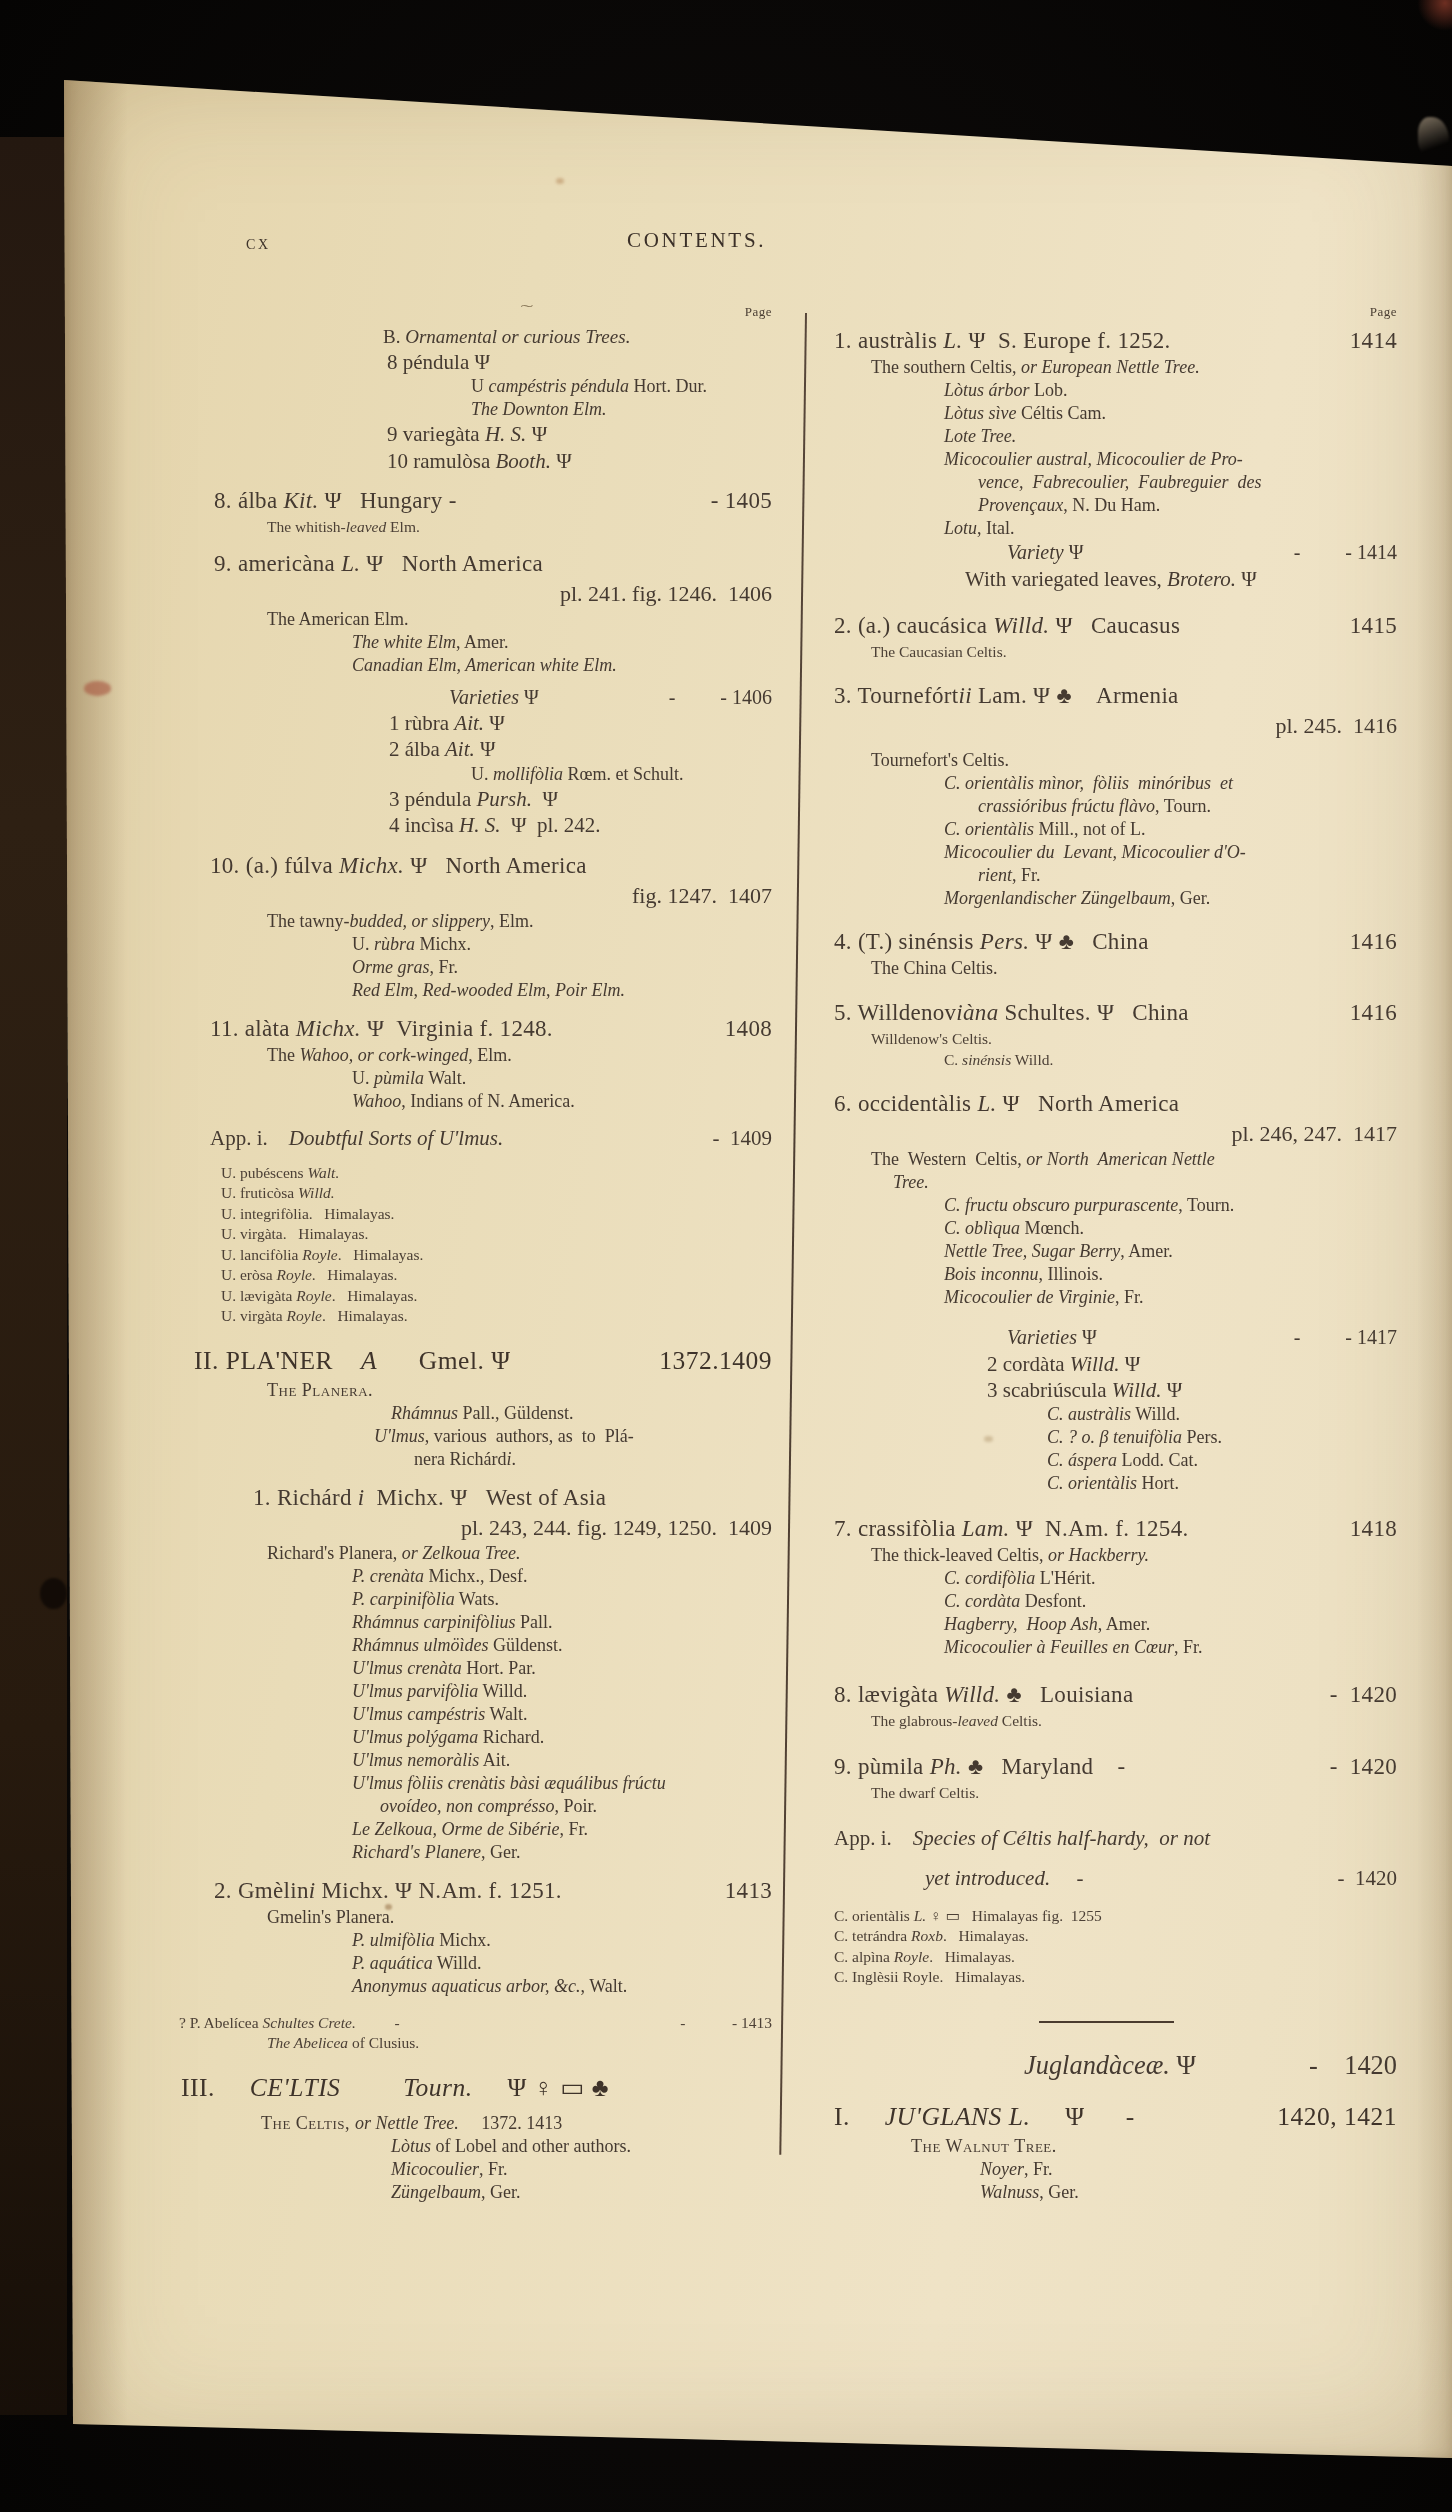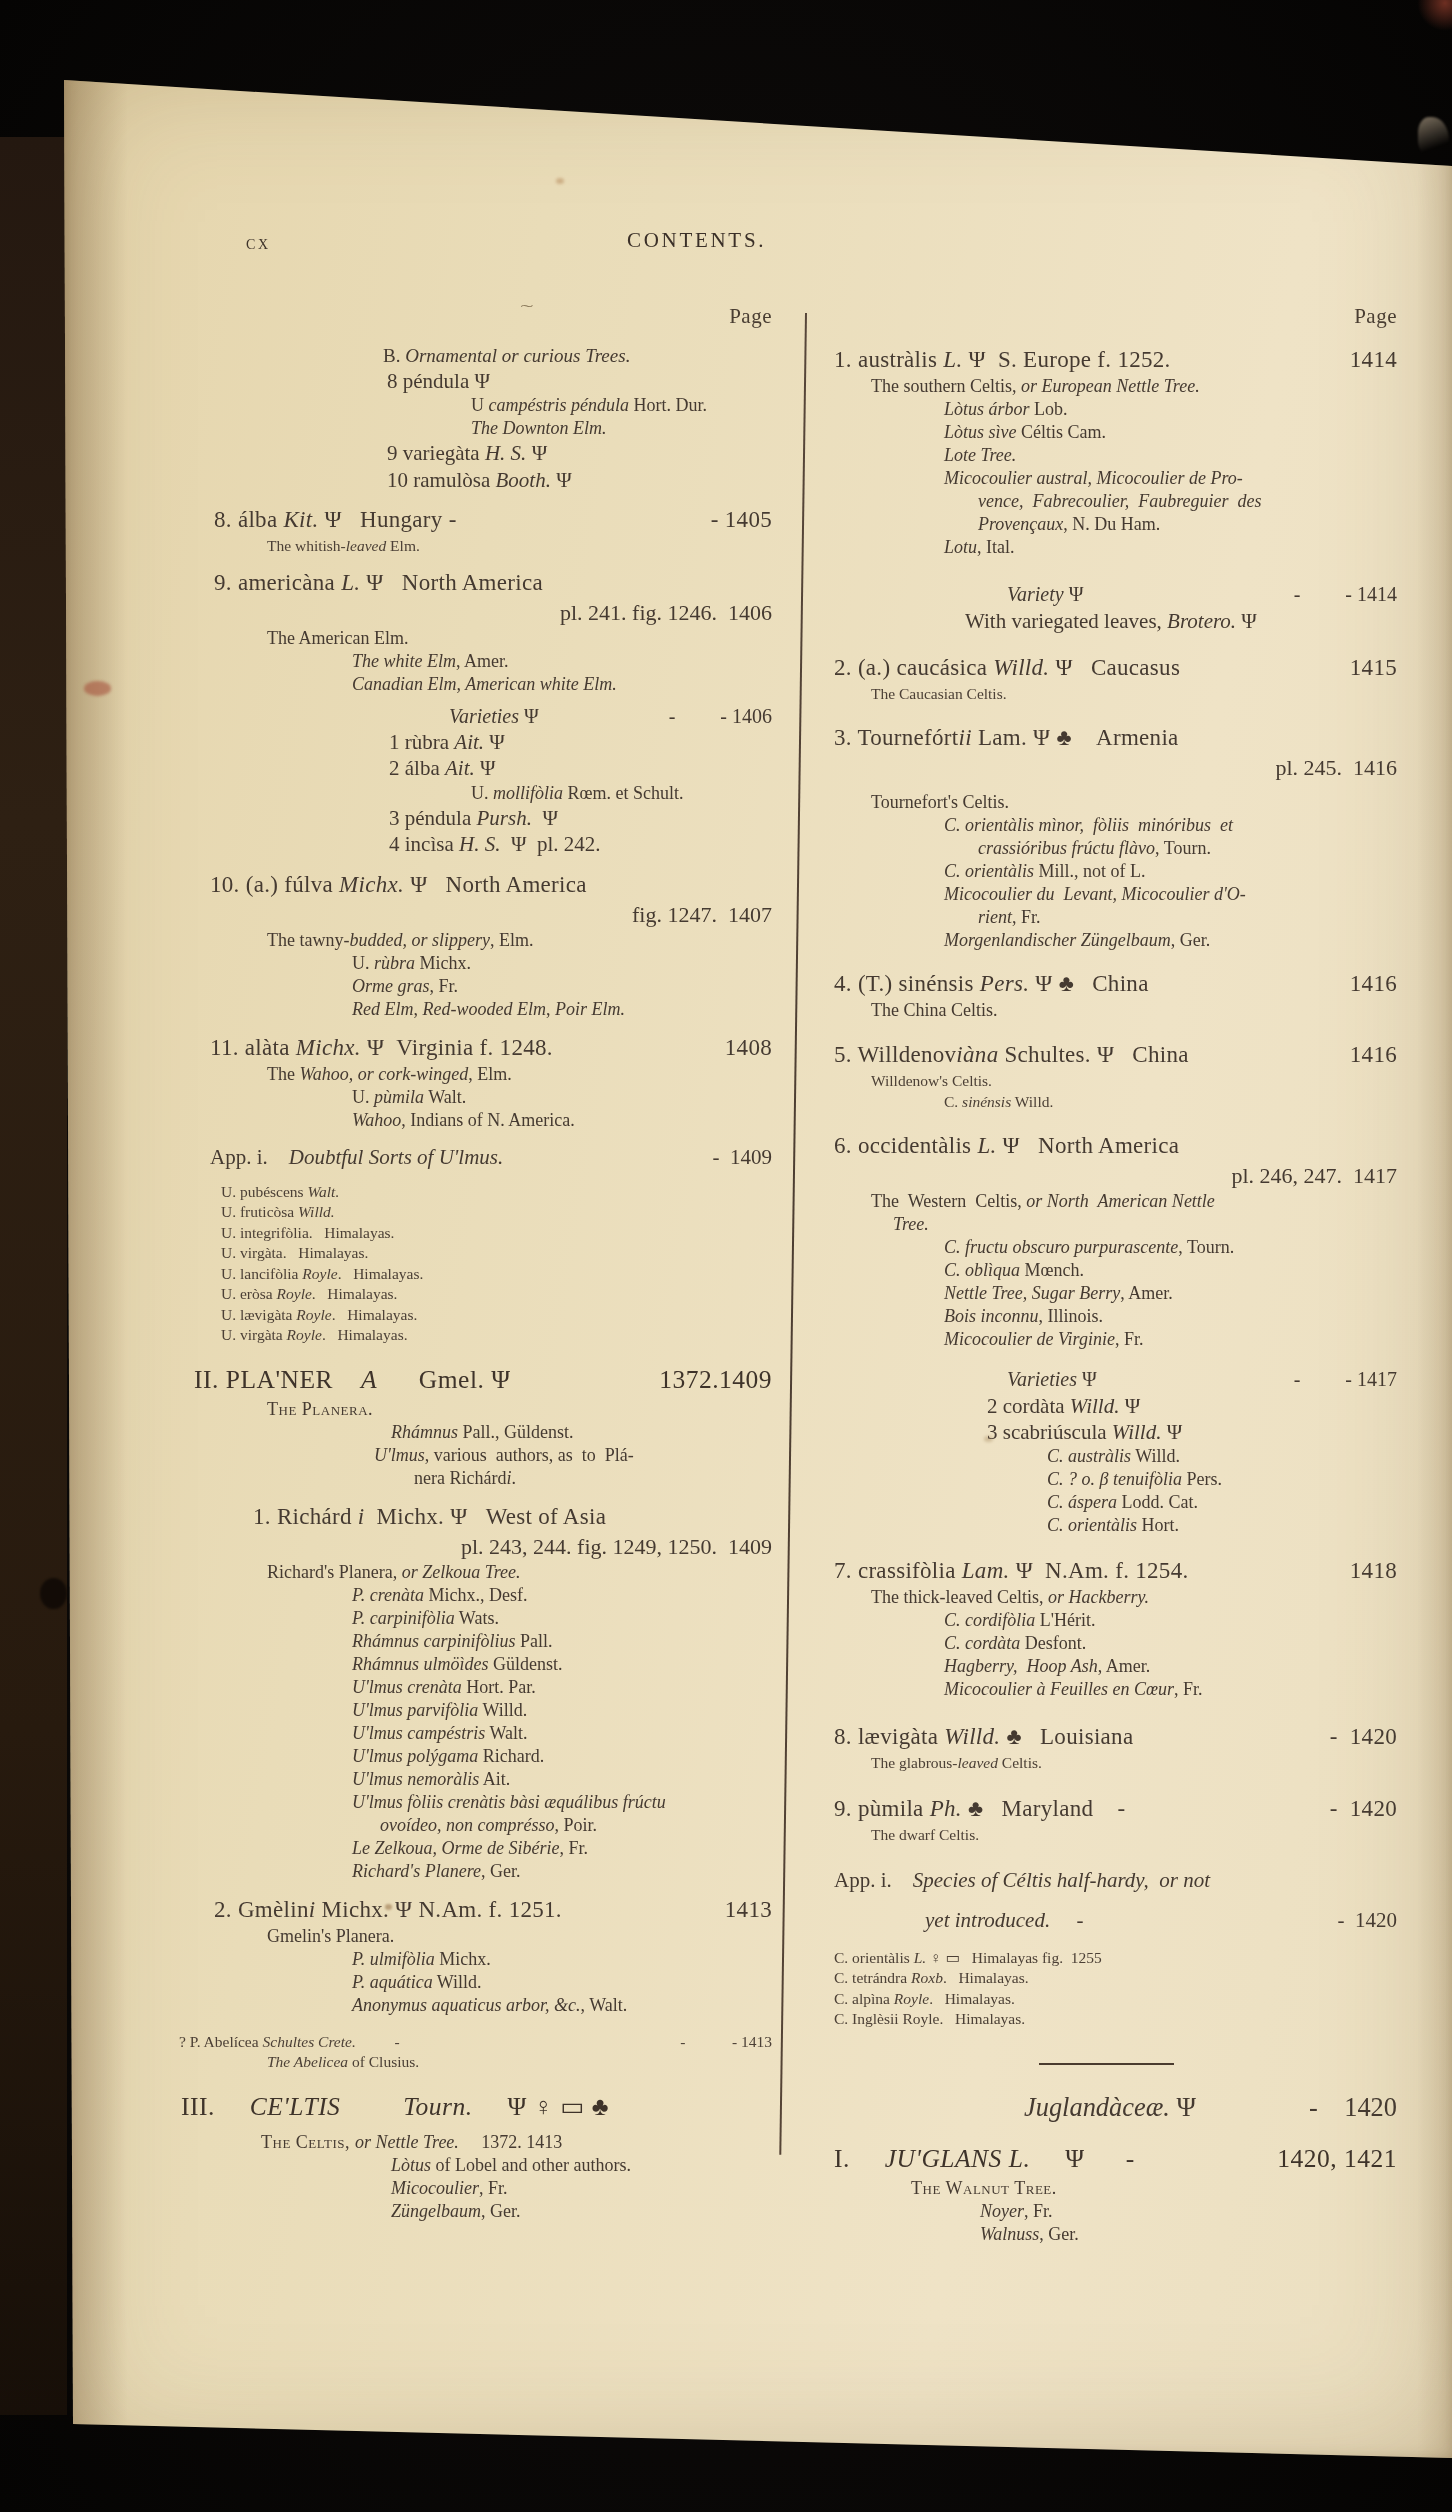--- a/index.html
+++ b/index.html
@@ -42,22 +42,22 @@
     color:#3b3028;}
   .squiggle{position:absolute;left:456px;top:226px;font-size:13.7px;color:#8d7c5d;}
 
   .divider{position:absolute;left:741px;top:244px;width:2.3px;height:1842px;
     background:linear-gradient(180deg,#574639 0%,#4c3d31 50%,#554436 100%);
     transform:rotate(0.8deg);transform-origin:top center;}
 
   .col{position:absolute;top:235px;}
   .col-left{left:77px;width:631px;}
   .col-right{left:752px;width:581px;}
-  .pagehead{display:block;text-align:right;font-size:21px;color:#4a3e33;
-    margin-bottom:15px;letter-spacing:0.5px;}
+  .pagehead{display:block;text-align:right;font-size:13px;color:#4a3e33;
+    margin-bottom:5px;letter-spacing:0.5px;}
 
   .line{display:flex;align-items:baseline;color:#453a31;}
   .line span{white-space:pre;}
   .fill{flex:1;}
   .pg{white-space:pre;}
   .i{font-style:italic;}
   .sc{font-variant:small-caps;letter-spacing:0.5px;}
 
   .entry{font-size:23px;line-height:31px;margin-top:11px;letter-spacing:0.3px;}
   .rightline{font-size:22px;line-height:29px;justify-content:flex-end;}
@@ -453,21 +453,21 @@
             <span class="i">vence,  Fabrecoulier,  Faubreguier  des</span>
           </div>
           <div class="line syn" style="margin-left: 162px;">
             <span class="i">Provençaux</span>
             <span class="r">, N. Du Ham.</span>
           </div>
           <div class="line syn" style="margin-left: 128px;">
             <span class="i">Lotu</span>
             <span class="r">, Ital.</span>
           </div>
-          <div class="line varhead" style="margin-left: 191px; margin-top: 23px; text-align: right;">
+          <div class="line varhead" style="margin-left: 191px; margin-top: 0; text-align: right;">
             <span class="i">Variety</span>
             <span class="r"> Ψ</span>
             <span class="fill"></span>
             <span class="pg">-         - 1414</span>
           </div>
           <div class="line variety" style="margin-left: 149px;">
             <span class="r">With variegated leaves, </span>
             <span class="i">Brotero.</span>
             <span class="r"> Ψ</span>
           </div>

